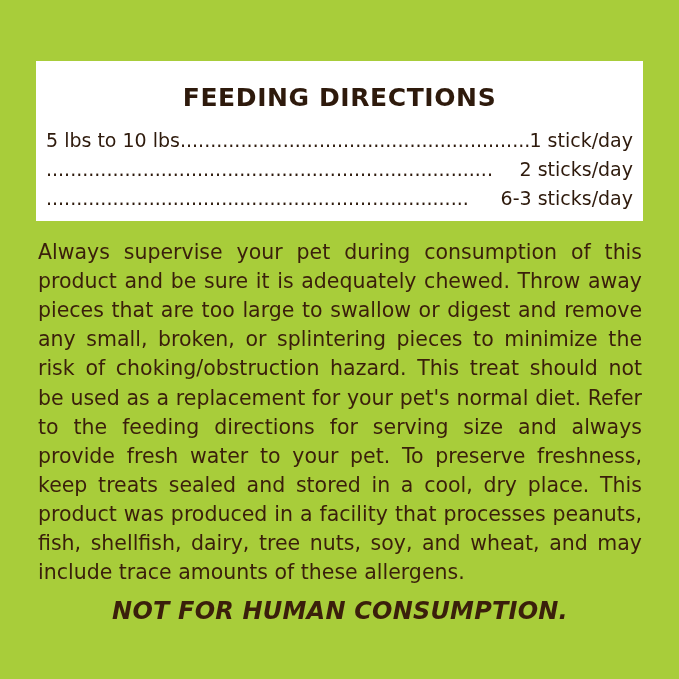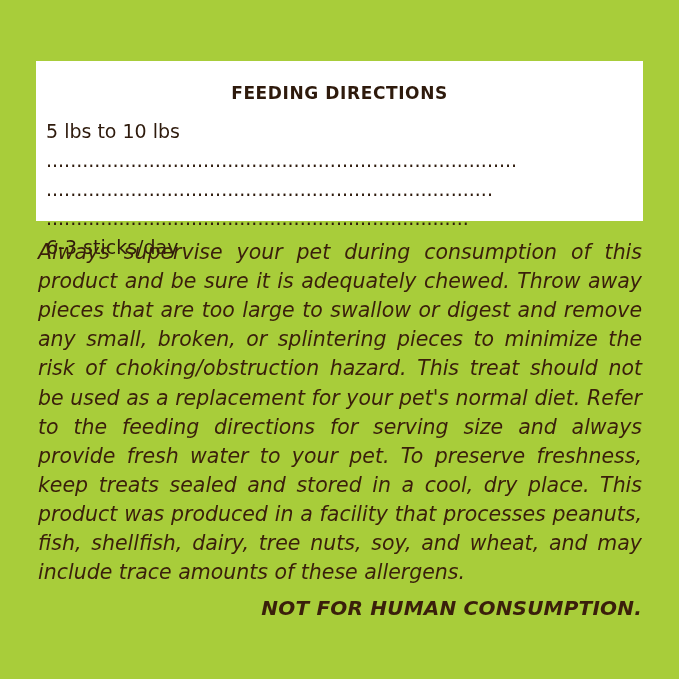--- a/index.html
+++ b/index.html
@@ -26,36 +26,35 @@
     width: 607px;
     height: 160px;
     background: #ffffff;
     box-sizing: border-box;
     padding: 22px 0 0 0;
   }
   .feeding-title {
     text-align: center;
     font-family: "DejaVu Sans", sans-serif;
     font-weight: bold;
-    font-size: 17px;
+    font-size: 25px;
     letter-spacing: 0.6px;
     color: #2e1a0c;
     margin: 0 0 14px 0;
   }
   .feeding-rows {
     padding: 0 10px 0 10px;
   }
   .feed-row {
     display: flex;
-    align-items: flex-start;
+    align-items: flex-end;
     font-size: 19px;
     color: #2e1a0c;
     line-height: 1.52;
     white-space: nowrap;
-    flex-direction: column;
   }
   .feed-left {
     flex: 0 0 auto;
   }
   .feed-dots {
     flex: 1 1 auto;
     overflow: hidden;
     white-space: nowrap;
     letter-spacing: 0px;
     margin: 0 0px;
@@ -70,48 +69,49 @@
     top: 238px;
     width: 604px;
     font-size: 20.5px;
     line-height: 1.42;
     color: #3a1f0b;
     text-align: justify;
     text-justify: inter-word;
   }
   .body-text p {
     margin: 0;
-    font-style: italic;
   }
   .warning {
     margin-top: 7px;
     font-weight: bold;
     font-style: italic;
-    font-size: 20px;
+    font-size: 24px;
     color: #3a1f0b;
     letter-spacing: 0.2px;
-    text-align: right;
+    text-align: center;
   }
 </style>
 </head>
 <body>
 
 <div class="page">
 
   <div class="feeding-panel">
     <div class="feeding-title">FEEDING DIRECTIONS</div>
     <div class="feeding-rows">
 
       <div class="feed-row">
         <span class="feed-left">5 lbs to 10 lbs</span>
         <span class="feed-dots">..............................................................................</span>
+        <span class="feed-right">1 stick/day</span>
       </div>
 
       <div class="feed-row">
         <span class="feed-dots">..........................................................................</span>
+        <span class="feed-right">2 sticks/day</span>
       </div>
 
       <div class="feed-row">
         <span class="feed-dots">......................................................................</span>
         <span class="feed-right">6-3 sticks/day</span>
       </div>
 
     </div>
   </div>
 

